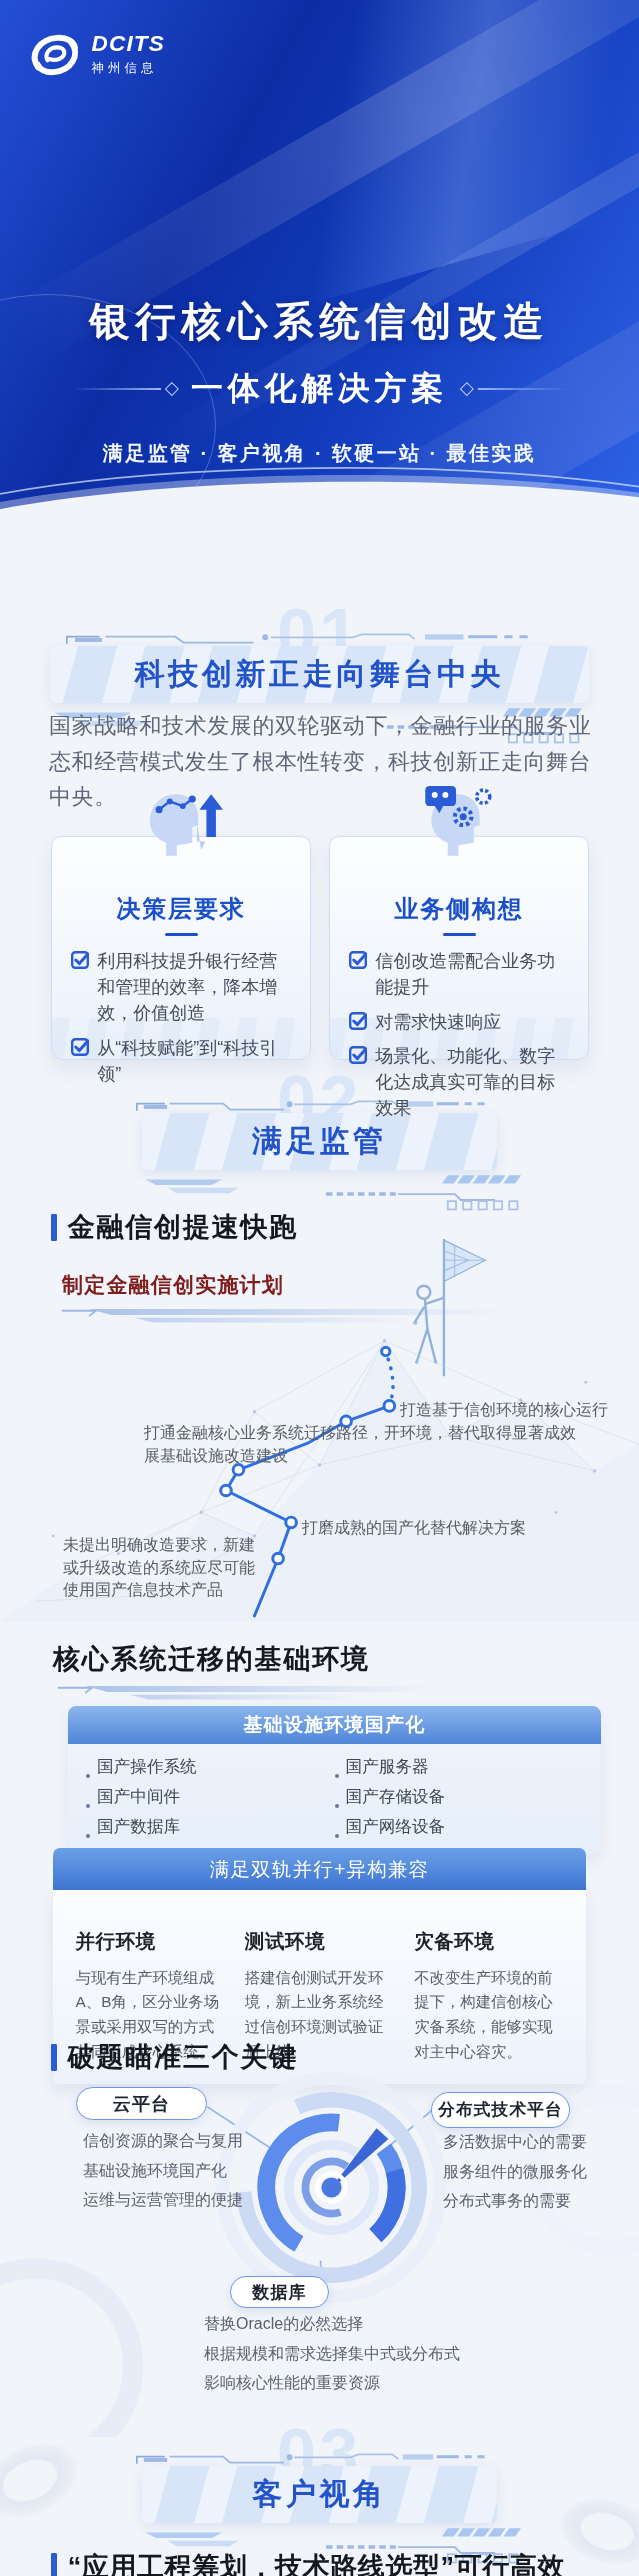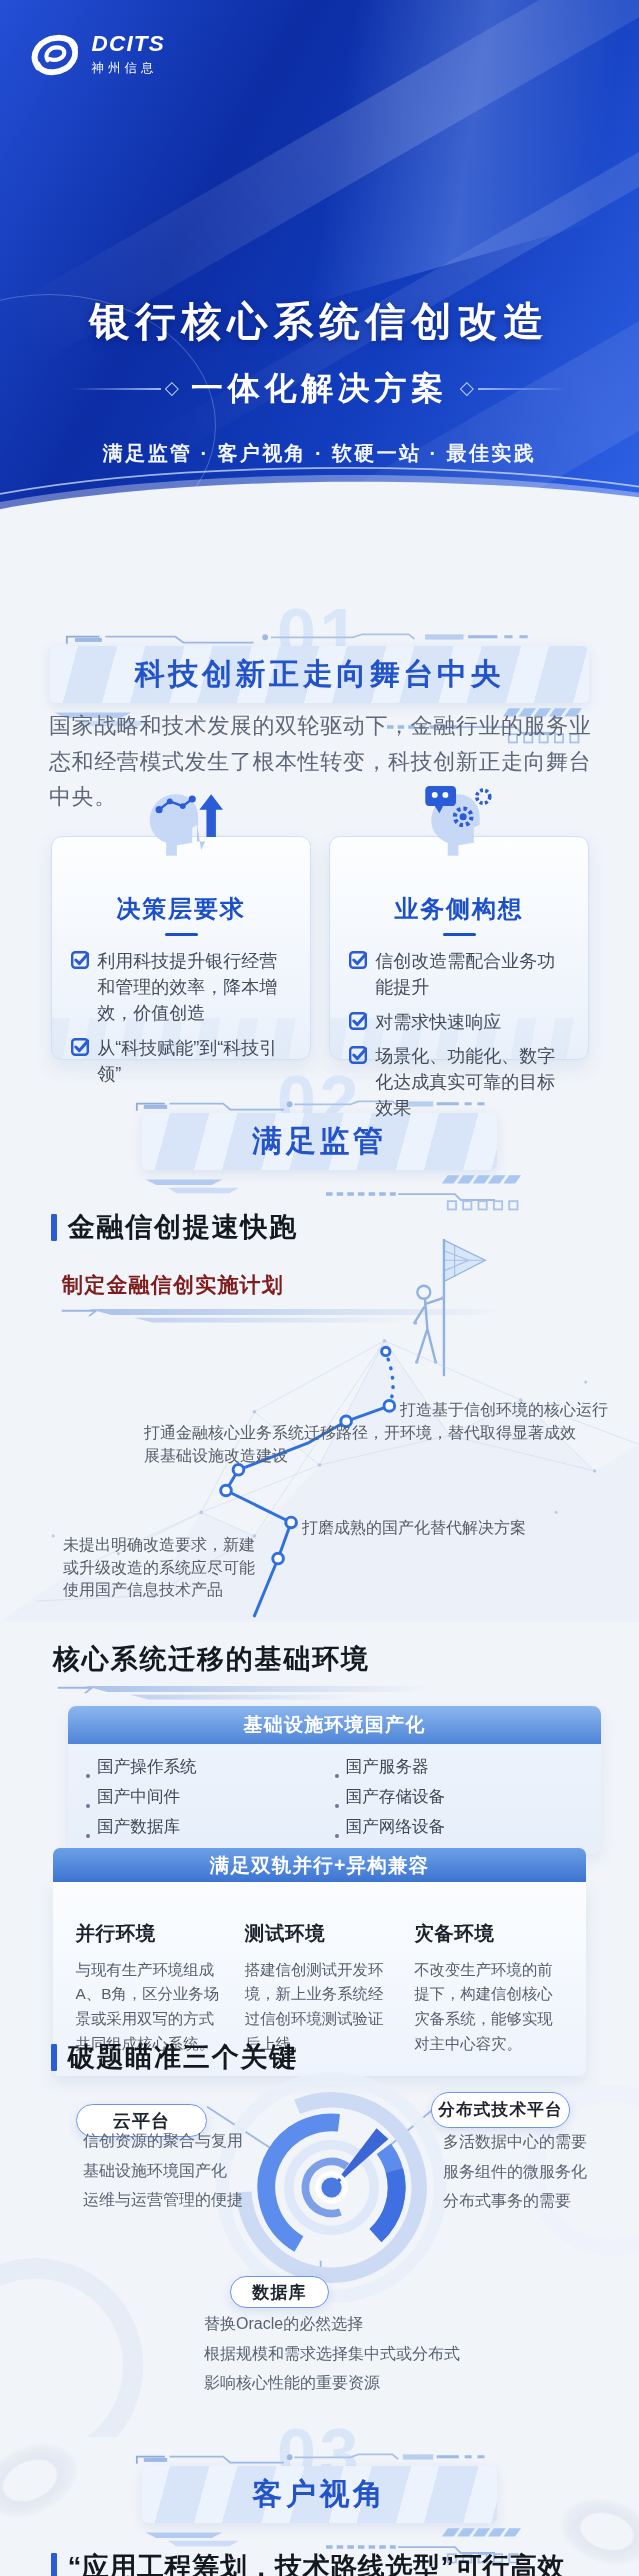--- a/index.html
+++ b/index.html
@@ -93,23 +93,23 @@
   .ehead{height:38px;display:flex;align-items:center;justify-content:center;font-size:19px;font-weight:800;
     color:#fff;background:linear-gradient(180deg,#8cb6ee,#4e84d7);letter-spacing:1.2px;}
   .ebody{padding:13px 18px 15.4px;}
   .ebody.grid2{display:grid;grid-template-columns:1fr 1fr;row-gap:9.5px;}
   .ebody.col1{display:flex;flex-direction:column;gap:9.5px;}
   .ei{font-size:16.6px;color:#3f4654;display:flex;align-items:flex-end;gap:7px;line-height:1.25;}
   .ei .dot{width:4.1px;height:4.1px;background:#6b7896;border-radius:50%;flex-shrink:0;}
 
   
   .dualwrap{position:absolute;top:1848px;left:53px;width:533px;}
-  .dual-banner{height:34px;border-radius:7px 7px 0 0;
+  .dual-banner{height:42px;border-radius:7px 7px 0 0;
     background:linear-gradient(180deg,#6ba0e6,#3d74d2);
-    display:flex;align-items:center;justify-content:center;color:#fff;font-size:19.5px;font-weight:700;letter-spacing:1.2px;}
+    display:flex;align-items:center;justify-content:center;color:#fff;font-size:19.5px;font-weight:400;letter-spacing:1.2px;}
   .dual-panel{background:linear-gradient(180deg,#fbfdff,#edf3fc);border-radius:0 0 7px 7px;
     box-shadow:0 7px 15.4px rgba(120,150,200,.16);
     padding:18px 22.5px 20px;display:grid;grid-template-columns:1fr 1fr 1fr;gap:20px;}
   .col .t{font-size:19.5px;font-weight:900;color:#1d222b;margin-bottom:10.7px;letter-spacing:0.6px;margin-top:20px;}
   .col .b{font-size:15.4px;color:#565e6c;line-height:1.6;}
 
   
   .keys{position:absolute;top:2082px;left:0;width:639px;height:355px;}
   .pill{position:absolute;box-sizing:border-box;border:1.8px solid #6b97ea;border-radius:591px;background:#fff;
     display:flex;align-items:center;justify-content:center;font-weight:900;color:#1d2430;
@@ -476,21 +476,21 @@
     <circle cx="200" cy="200" r="148" stroke="#ccdaf4" stroke-width="26" fill="none" stroke-dasharray="560 180" transform="rotate(-40 200 200)"></circle>
     <circle cx="200" cy="200" r="110" stroke="#5c8cec" stroke-width="30" fill="none" stroke-dasharray="300 90 160 141" transform="rotate(120 200 200)"></circle>
     <circle cx="200" cy="200" r="110" stroke="#3f6fe0" stroke-width="30" fill="none" stroke-dasharray="120 571" transform="rotate(-15 200 200)"></circle>
     <circle cx="200" cy="200" r="72" stroke="#dfe8f8" stroke-width="16" fill="none"></circle>
     <circle cx="200" cy="200" r="44" stroke="#7d9fe8" stroke-width="13" fill="none" stroke-dasharray="180 96" transform="rotate(70 200 200)"></circle>
     <path d="M194 208 L276 100 L296 118 Z" fill="#3a66d6"></path>
     <circle cx="200" cy="200" r="24" fill="none" stroke="#ffffff" stroke-width="7"></circle>
     <circle cx="200" cy="200" r="17" fill="#4a79e0"></circle>
   </svg>
 
-  <div class="pill" style="left:76px;top:22px;width:131px;height:33px;font-size:18px;">云平台</div>
+  <div class="pill" style="left:76px;top:5px;width:131px;height:33px;font-size:18px;">云平台</div>
   <div class="kp" style="left:83px;top:44px;">
     <div>信创资源的聚合与复用</div>
     <div>基础设施环境国产化</div>
     <div>运维与运营管理的便捷</div>
   </div>
 
   <div class="pill" style="left:431px;top:9.5px;width:139px;height:36px;font-size:16.6px;">分布式技术平台</div>
   <div class="kp" style="left:443px;top:45px;">
     <div>多活数据中心的需要</div>
     <div>服务组件的微服务化</div>

